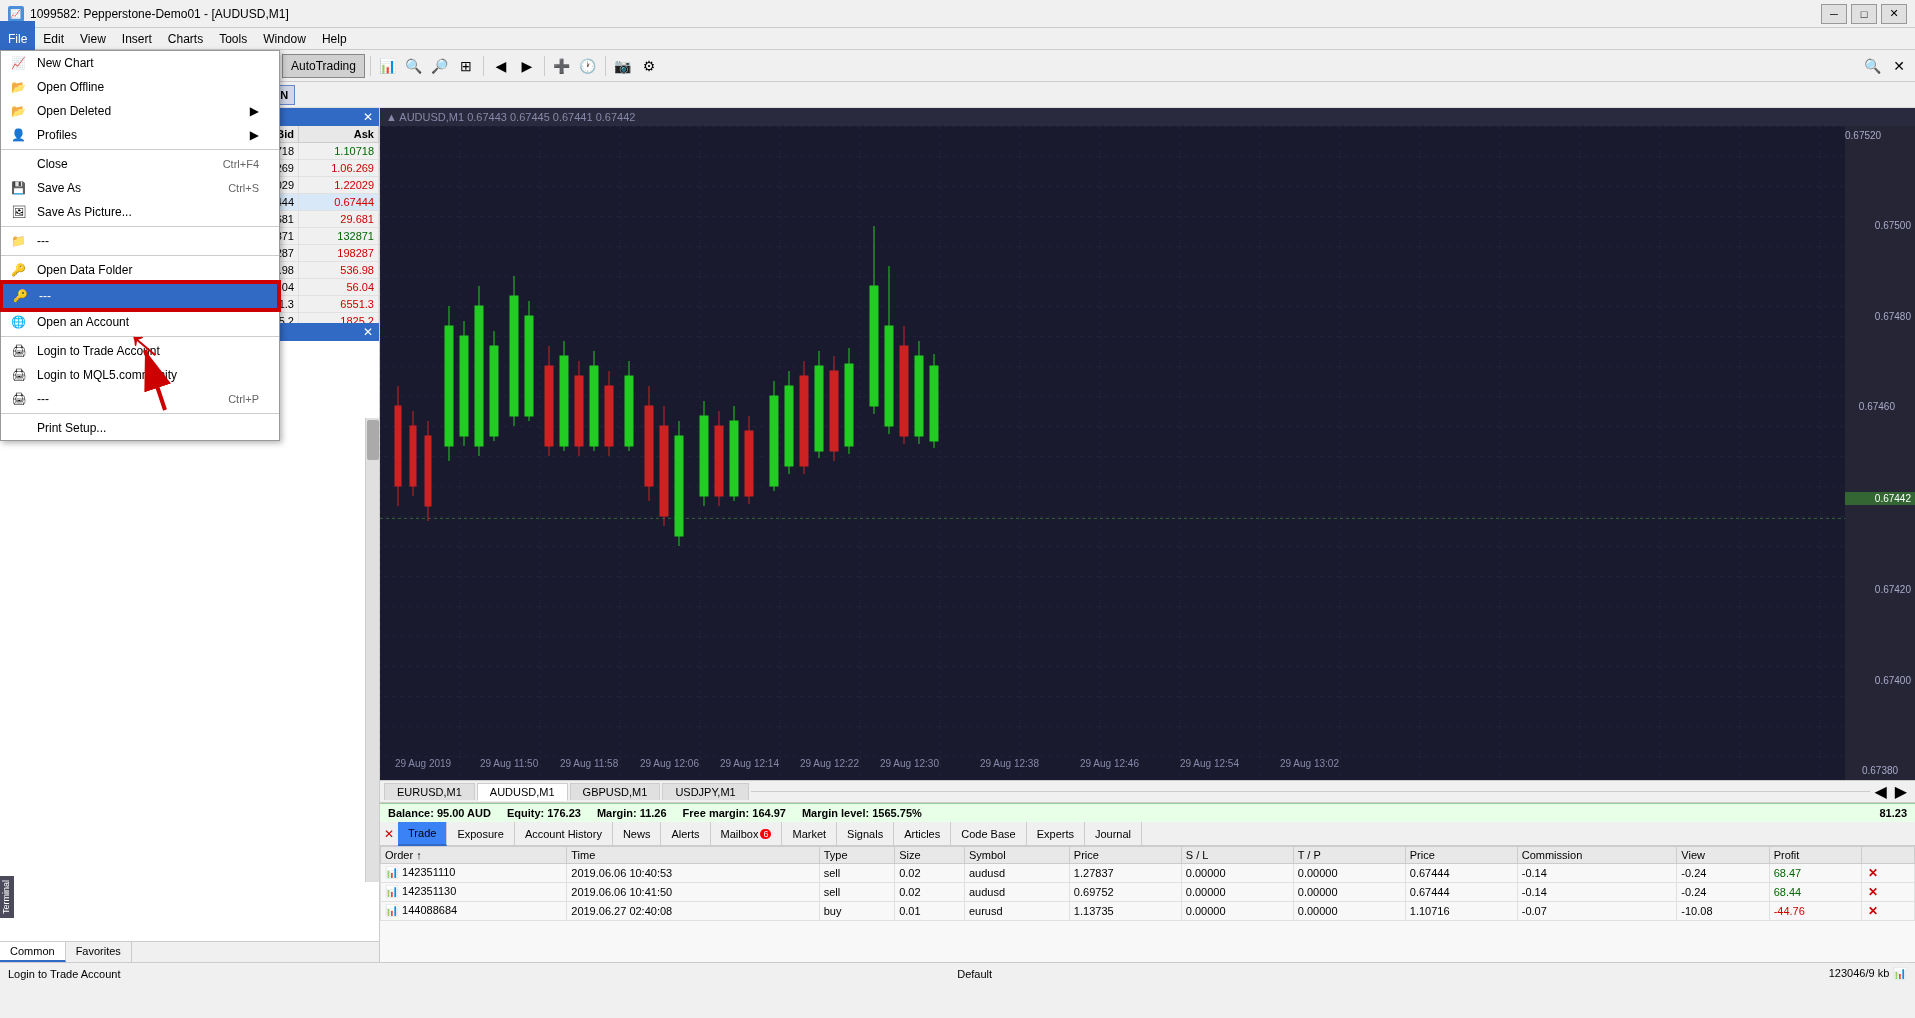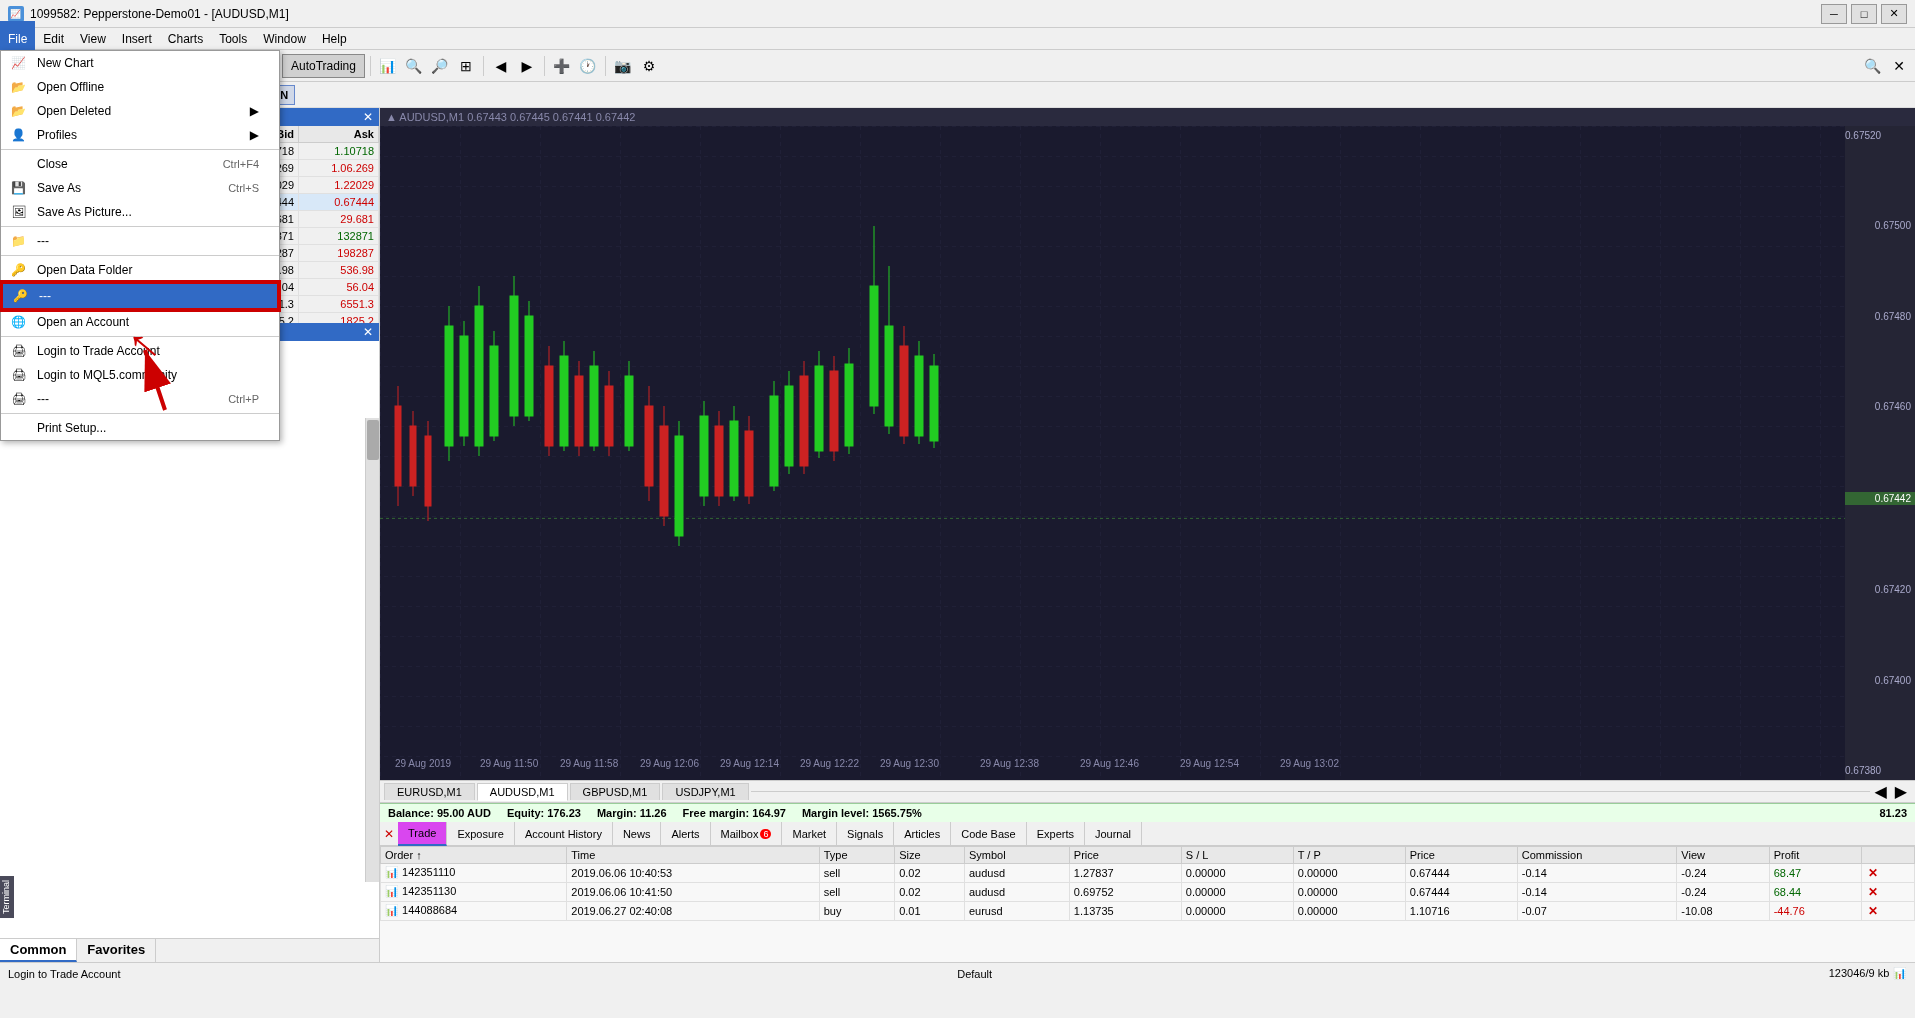--- a/index.html
+++ b/index.html
@@ -52,37 +52,37 @@
     .symbol-cell.ask { width: 80px; text-align: right; color: #cc0000; }
 
     
     .nav-panel { flex: 1; display: flex; flex-direction: column; overflow: hidden; }
     .nav-header { background: #316ac5; color: white; padding: 2px 6px; font-size: 11px; display: flex; justify-content: space-between; align-items: center; height: 18px; }
     .nav-tree { flex: 1; overflow-y: auto; padding: 4px; background: white; }
     .tree-item { display: flex; align-items: center; gap: 4px; padding: 2px 0; cursor: pointer; font-size: 12px; }
     .tree-expand { width: 12px; font-size: 10px; }
     .tree-icon { font-size: 13px; }
     .nav-tabs { display: flex; border-top: 1px solid #ccc; background: #f0f0f0; }
-    .nav-tab { padding: 3px 10px; font-size: 13px; cursor: pointer; border-right: 1px solid #ccc; font-weight: bold; }
+    .nav-tab { padding: 3px 10px; font-size: 11px; cursor: pointer; border-right: 1px solid #ccc; }
     .nav-tab.active { background: white; border-bottom: 2px solid #316ac5; }
 
     
     .chart-area { flex: 1; background: #1a1a2e; display: flex; flex-direction: column; position: relative; overflow: hidden; }
     .chart-header { background: #2a2a3e; color: #8888aa; font-size: 11px; padding: 2px 6px; height: 18px; display: flex; align-items: center; gap: 8px; }
 
     
     .chart-tabs { background: #f0f0f0; height: 22px; display: flex; align-items: center; border-top: 1px solid #ccc; padding: 0 4px; gap: 0; }
     .chart-tab { padding: 2px 12px; font-size: 11px; cursor: pointer; border: 1px solid #ccc; border-bottom: none; margin-right: 2px; background: #e0e0e0; }
     .chart-tab.active { background: white; border-bottom: 1px solid white; }
 
     
     .terminal { background: #f8f8f8; border-top: 1px solid #ccc; height: 160px; display: flex; flex-direction: column; }
     .terminal-tabs { display: flex; align-items: center; background: #f0f0f0; border-bottom: 1px solid #ccc; height: 24px; }
     .terminal-tab { padding: 2px 10px; font-size: 11px; cursor: pointer; border-right: 1px solid #ccc; height: 24px; display: flex; align-items: center; }
-    .terminal-tab.active { background: #d946ef; border-bottom: 2px solid #316ac5; }
+    .terminal-tab.active { background: #3b82f6; border-bottom: 2px solid #316ac5; }
     .terminal-tab .badge { background: #ff0000; color: white; border-radius: 8px; font-size: 9px; padding: 0 3px; margin-left: 2px; }
 
     
     .trade-table { width: 100%; border-collapse: collapse; font-size: 11px; }
     .trade-table th { background: #e8e8e8; border: 1px solid #ccc; padding: 2px 4px; text-align: left; font-weight: normal; white-space: nowrap; }
     .trade-table td { border: 1px solid #e0e0e0; padding: 2px 4px; white-space: nowrap; }
     .positive { color: #006600; }
     .negative { color: #cc0000; }
     .trade-icon { width: 14px; height: 14px; display: inline-block; }
 
@@ -517,25 +517,25 @@
             <text x="700" y="98%" fill="#8888aa" font-size="10">29 Aug 12:46</text>
             <text x="800" y="98%" fill="#8888aa" font-size="10">29 Aug 12:54</text>
             <text x="900" y="98%" fill="#8888aa" font-size="10">29 Aug 13:02</text>
           </svg>
         </div>
 
         <div style="width: 70px; background: #252535; display: flex; flex-direction: column; justify-content: space-between; padding: 4px 0; font-size: 10px;">
           <div style="color: #aaaacc; padding-right: 4px;">0.67520</div>
           <div style="color: #aaaacc; text-align: right; padding-right: 4px;">0.67500</div>
           <div style="color: #aaaacc; text-align: right; padding-right: 4px;">0.67480</div>
-          <div style="color: #aaaacc; text-align: right; padding-right: 4px;">0.67460</div>
+          <div style="color: #aaaacc; text-align: right; padding-right: 20px;">0.67460</div>
           <div style="background: #336633; color: white; text-align: right; padding: 1px 4px;">0.67442</div>
           <div style="color: #aaaacc; text-align: right; padding-right: 4px;">0.67420</div>
           <div style="color: #aaaacc; text-align: right; padding-right: 4px;">0.67400</div>
-          <div style="color: #aaaacc; text-align: left; ">0.67380</div>
+          <div style="color: #aaaacc; text-align: center; ">0.67380</div>
         </div>
       </div>
 
       <div class="chart-tabs">
         <div class="chart-tab">EURUSD,M1</div>
         <div class="chart-tab active">AUDUSD,M1</div>
         <div class="chart-tab">GBPUSD,M1</div>
         <div class="chart-tab">USDJPY,M1</div>
         <div style="flex:1; border-bottom: 1px solid #ccc;"></div>
         <div style="padding: 2px 4px; cursor: pointer; font-size: 16px;">◀</div>

